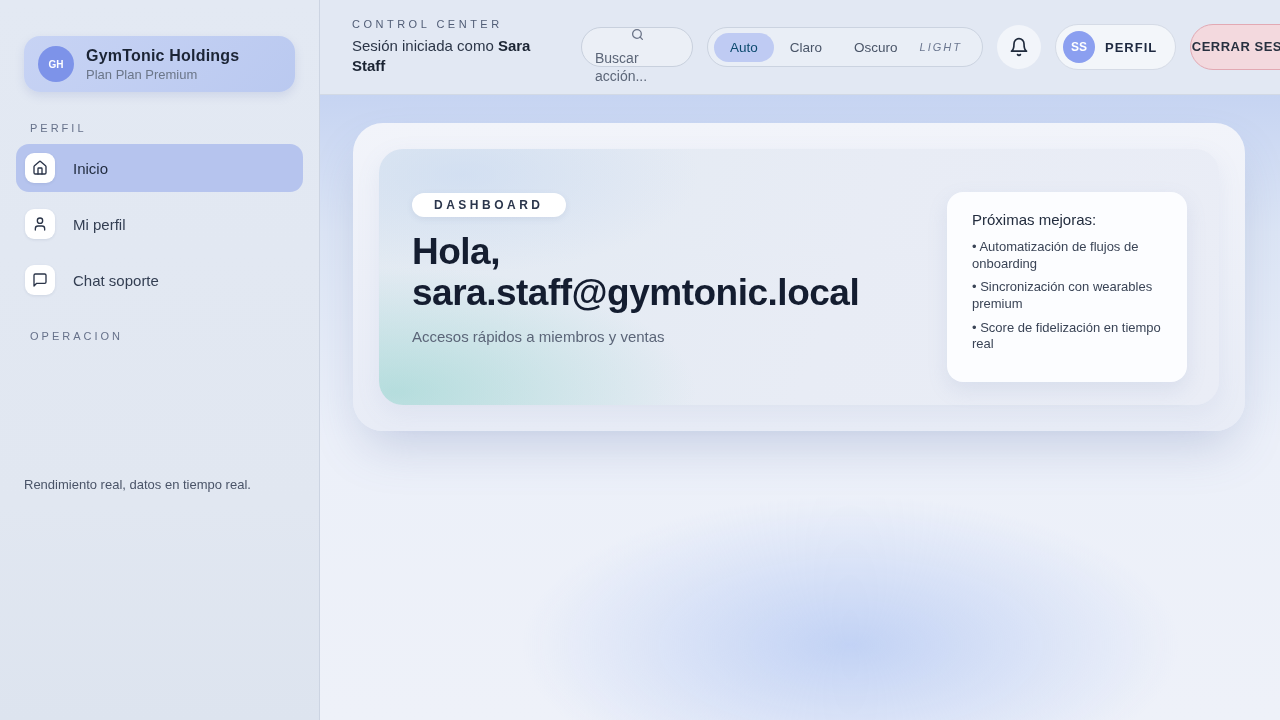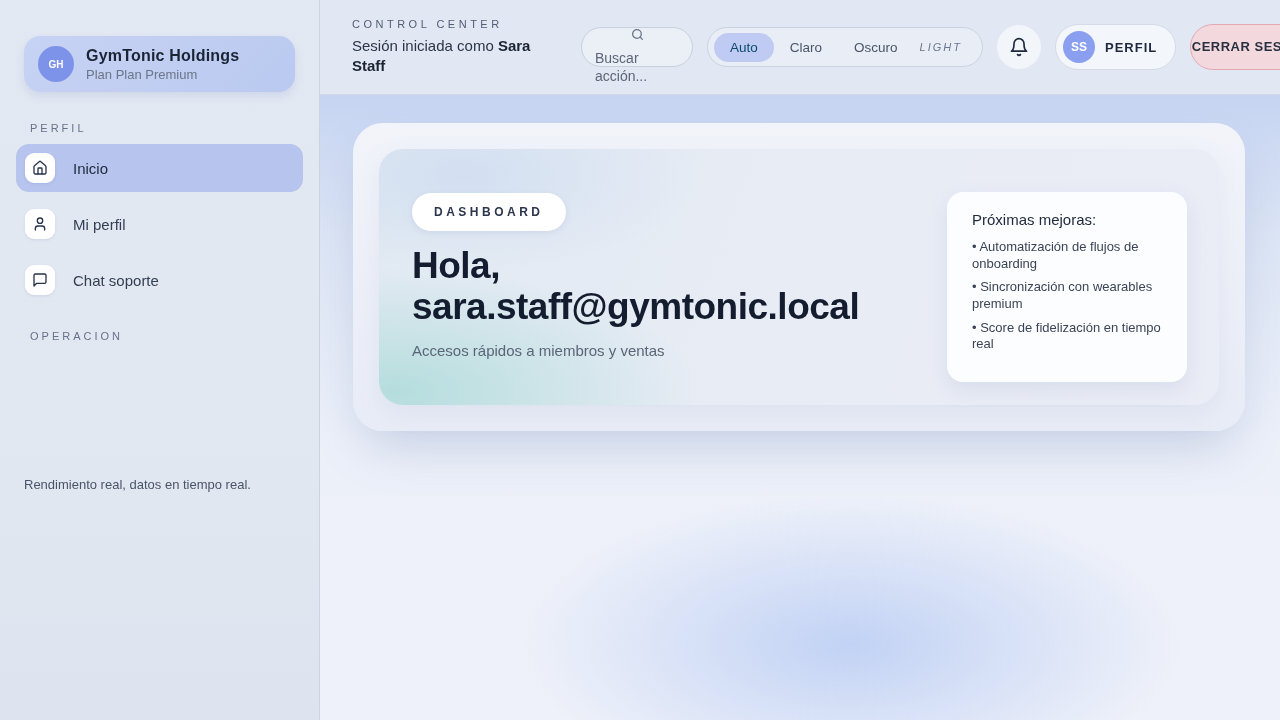--- a/index.html
+++ b/index.html
@@ -167,21 +167,21 @@
       radial-gradient(40% 55% at 10% 10%, rgba(190, 210, 240, 0.45), rgba(190, 210, 240, 0) 70%),
       linear-gradient(110deg, #e2eaf2 0%, #e8ecf5 55%, #eaedf6 100%);
     box-shadow: 0 8px 24px rgba(120, 140, 190, 0.10);
     display: flex;
     padding: 44px 32px 0 33px;
   }
   .hero-left { flex: 1; }
   .badge {
     display: inline-block;
     background: #ffffff; border-radius: 999px;
-    padding: 12px 22px;
+    padding: 5px 22px;
     font-size: 12px; letter-spacing: 3.5px; font-weight: 600; color: #2b364c;
     box-shadow: 0 2px 6px rgba(80, 100, 150, 0.10);
     text-align: center;
   }
   .hero-title {
     margin-top: 15px;
     max-width: 560px;
     font-size: 37px; line-height: 1.1; font-weight: 800;
     letter-spacing: -0.5px; color: #141d30;
     word-break: break-word;

